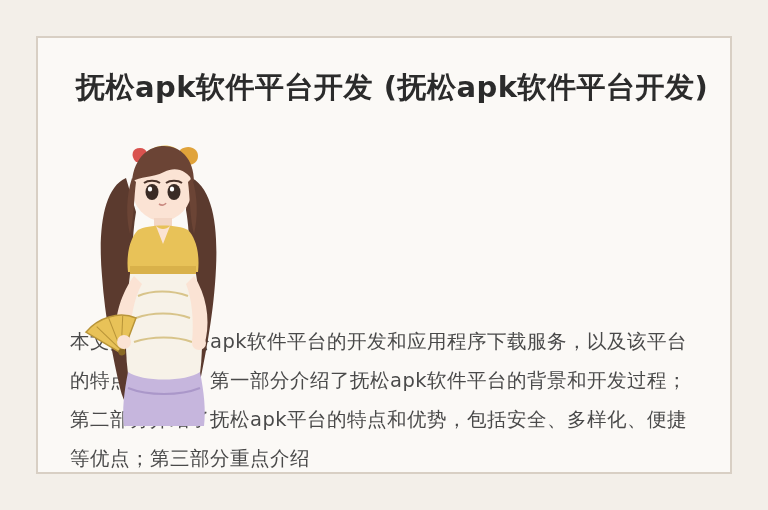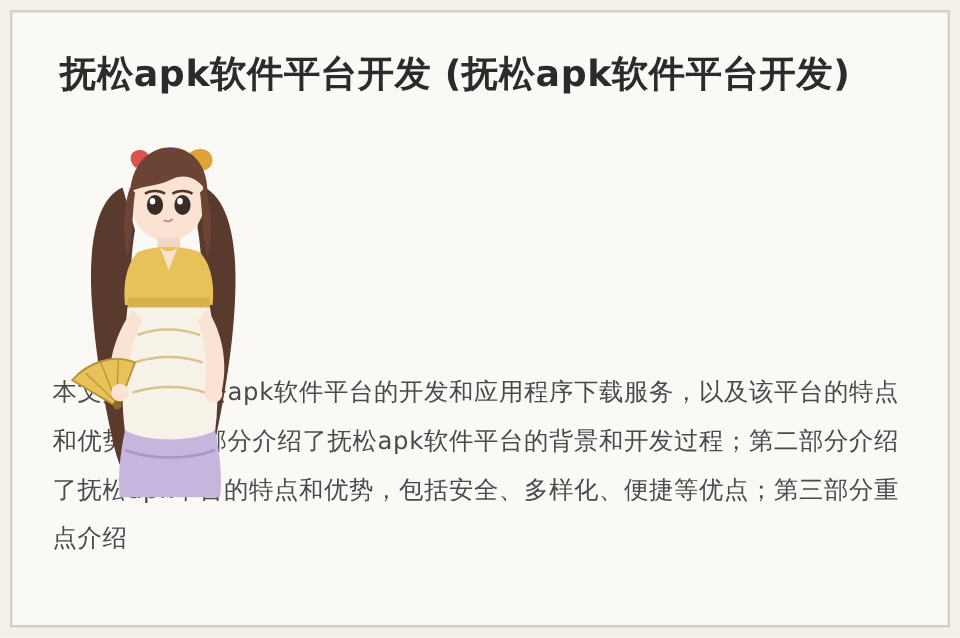--- a/index.html
+++ b/index.html
@@ -12,21 +12,21 @@
     background: #f3f0ec;
     font-family: "Liberation Sans", sans-serif;
     overflow: hidden;
   }
   .page {
     position: relative;
     width: 768px;
     height: 510px;
     box-sizing: border-box;
     background: #f3efe9;
-    padding: 8px;
+    padding: 36px;
   }
   .inner-frame {
     position: relative;
     box-sizing: border-box;
     width: 100%;
     height: 100%;
     border: 2px solid #d8cfc4;
     background: #fbf9f6;
     padding: 16px 20px 0 20px;
   }

